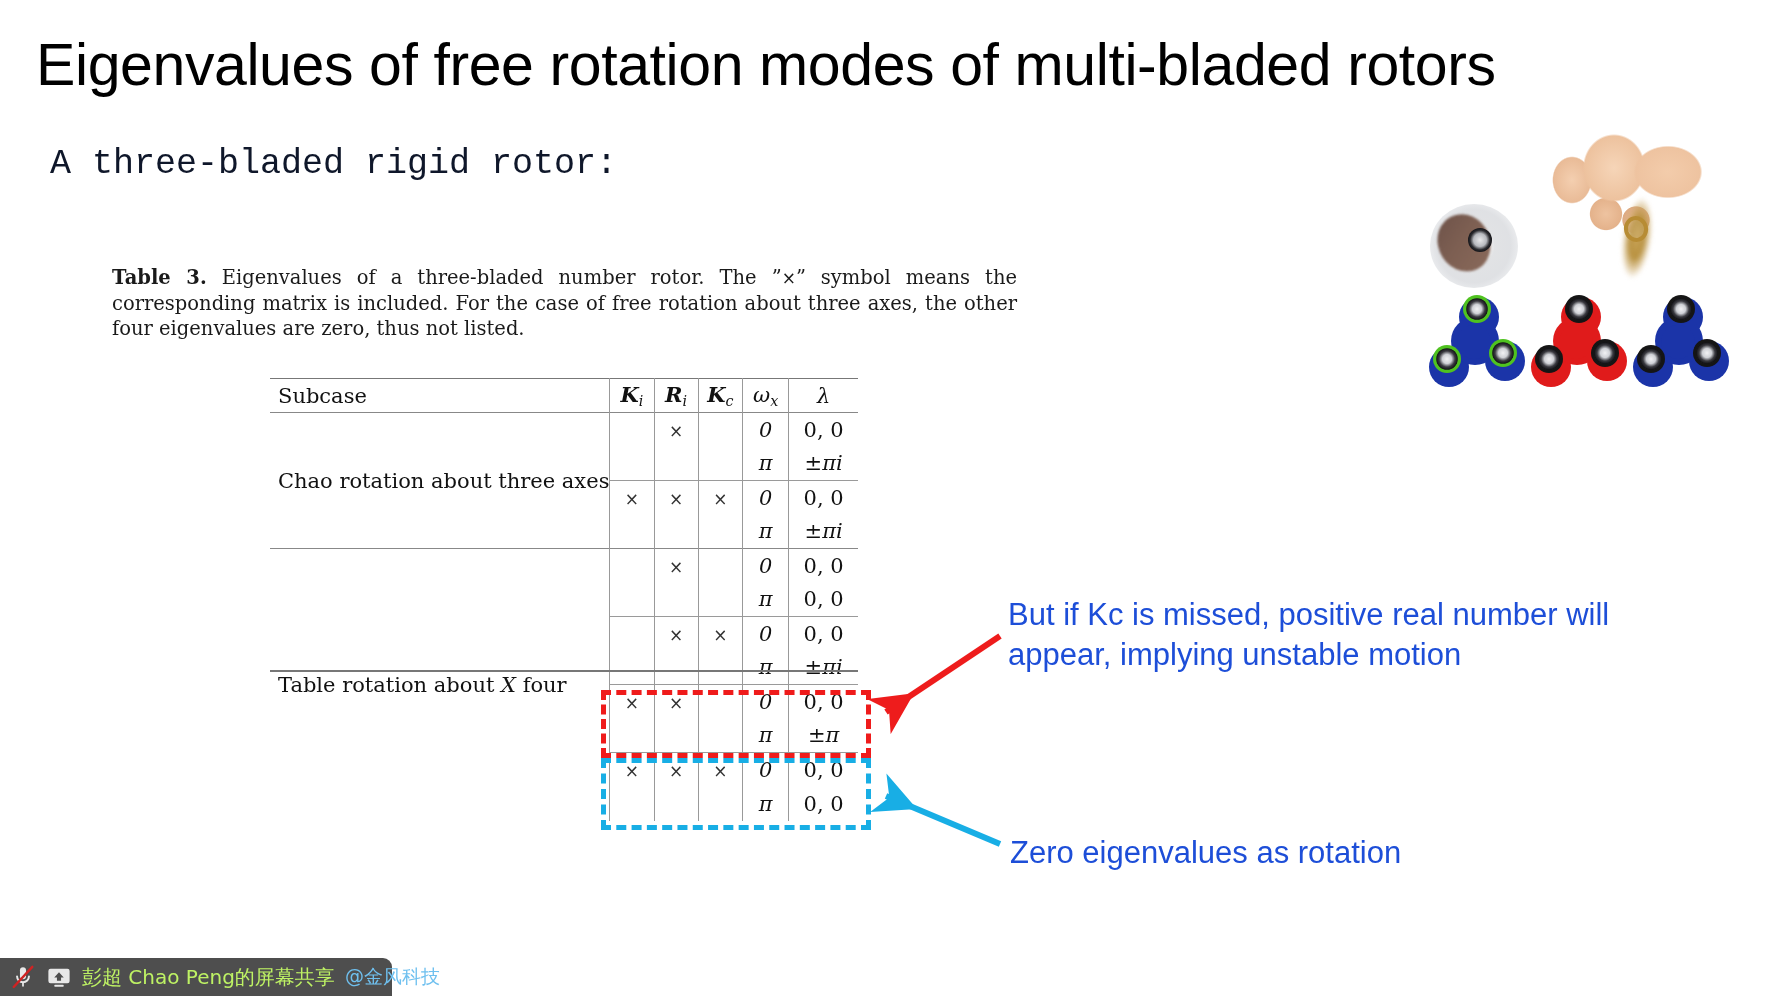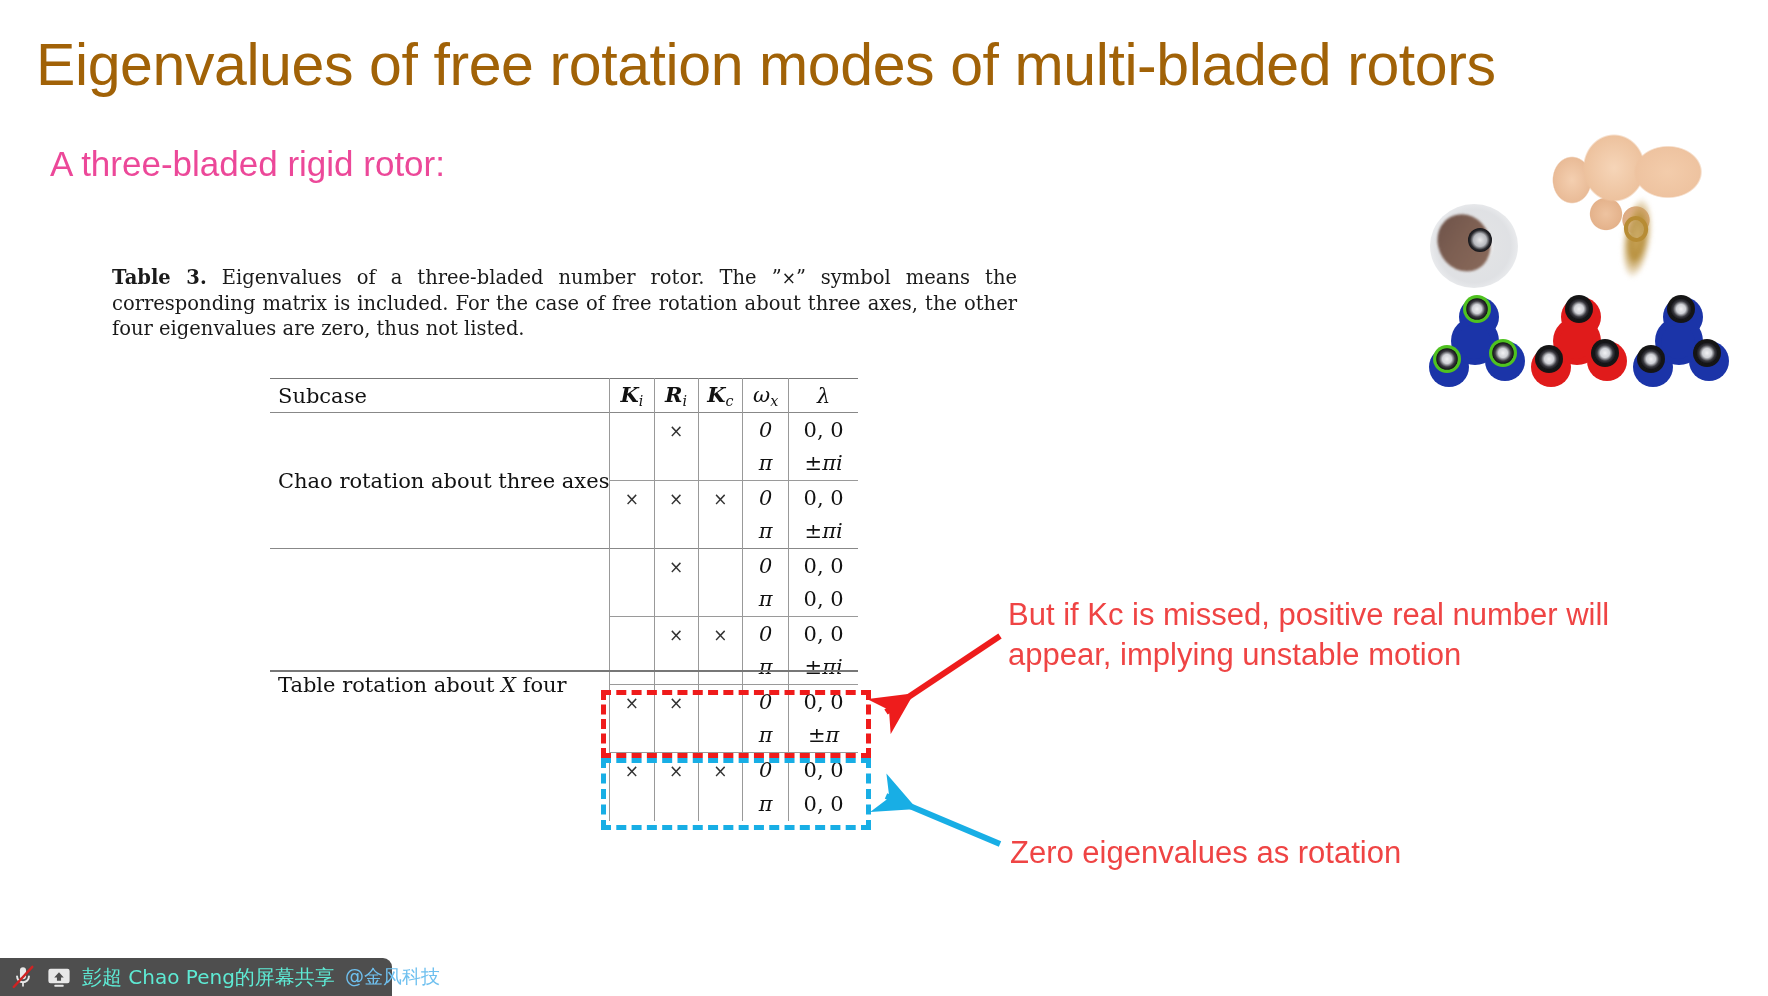--- a/index.html
+++ b/index.html
@@ -18,31 +18,31 @@
   }
 
   
   .slide-title {
     position: absolute;
     left: 36px;
     top: 32px;
     font-family: "Liberation Sans", sans-serif;
     font-size: 59px;
     line-height: 1.12;
-    color: #a16207;
+    color: #000000;
     letter-spacing: -0.4px;
     white-space: nowrap;
   }
   .slide-subtitle {
     position: absolute;
     left: 50px;
     top: 144px;
-    font-family: Liberation Sans, sans-serif;
+    font-family: Liberation Mono, monospace;
     font-size: 35px;
-    color: #ec4899;
+    color: #0f172a;
     white-space: nowrap;
   }
 
   
   .caption {
     position: absolute;
     left: 112px;
     top: 265px;
     width: 905px;
     font-family: "DejaVu Serif", "Liberation Serif", serif;
@@ -118,21 +118,21 @@
   }
   .hl-blue {
     left: 601px; top: 758px; width: 270px; height: 72px;
     border: 5px dashed #18aee5;
   }
 
   
   .anno {
     position: absolute;
     font-family: "Liberation Sans", sans-serif;
-    color: #ef4444;
+    color: #1d4ed8;
     font-size: 31px;
     line-height: 1.28;
   }
   .anno-unstable { left: 1008px; top: 595px; width: 700px; }
   .anno-zero     { left: 1010px; top: 833px; width: 560px; }
 
   
   svg.arrow-layer {
     position: absolute; left: 0; top: 0;
     width: 1768px; height: 996px;
@@ -211,21 +211,21 @@
     background: #4e4e4e;
     border-top-right-radius: 9px;
     display: flex;
     align-items: center;
     padding-left: 10px;
     gap: 10px;
     color: #ffffff;
     font-size: 20px;
     font-family: "DejaVu Sans", sans-serif;
   }
-  .tb-share-user { color: #5eead4; white-space: nowrap; }
+  .tb-share-user { color: #bef264; white-space: nowrap; }
   .tb-org { color: #6fc0ef; white-space: nowrap; font-size: 19px; }
   .ico { position: relative; width: 26px; height: 26px; flex: 0 0 auto; }
 </style>
 </head>
 <body>
 
 <div id="slide">
 
   <div class="slide-title">Eigenvalues of free rotation modes of multi-bladed rotors</div>
   <div class="slide-subtitle">A three-bladed rigid rotor:</div>

